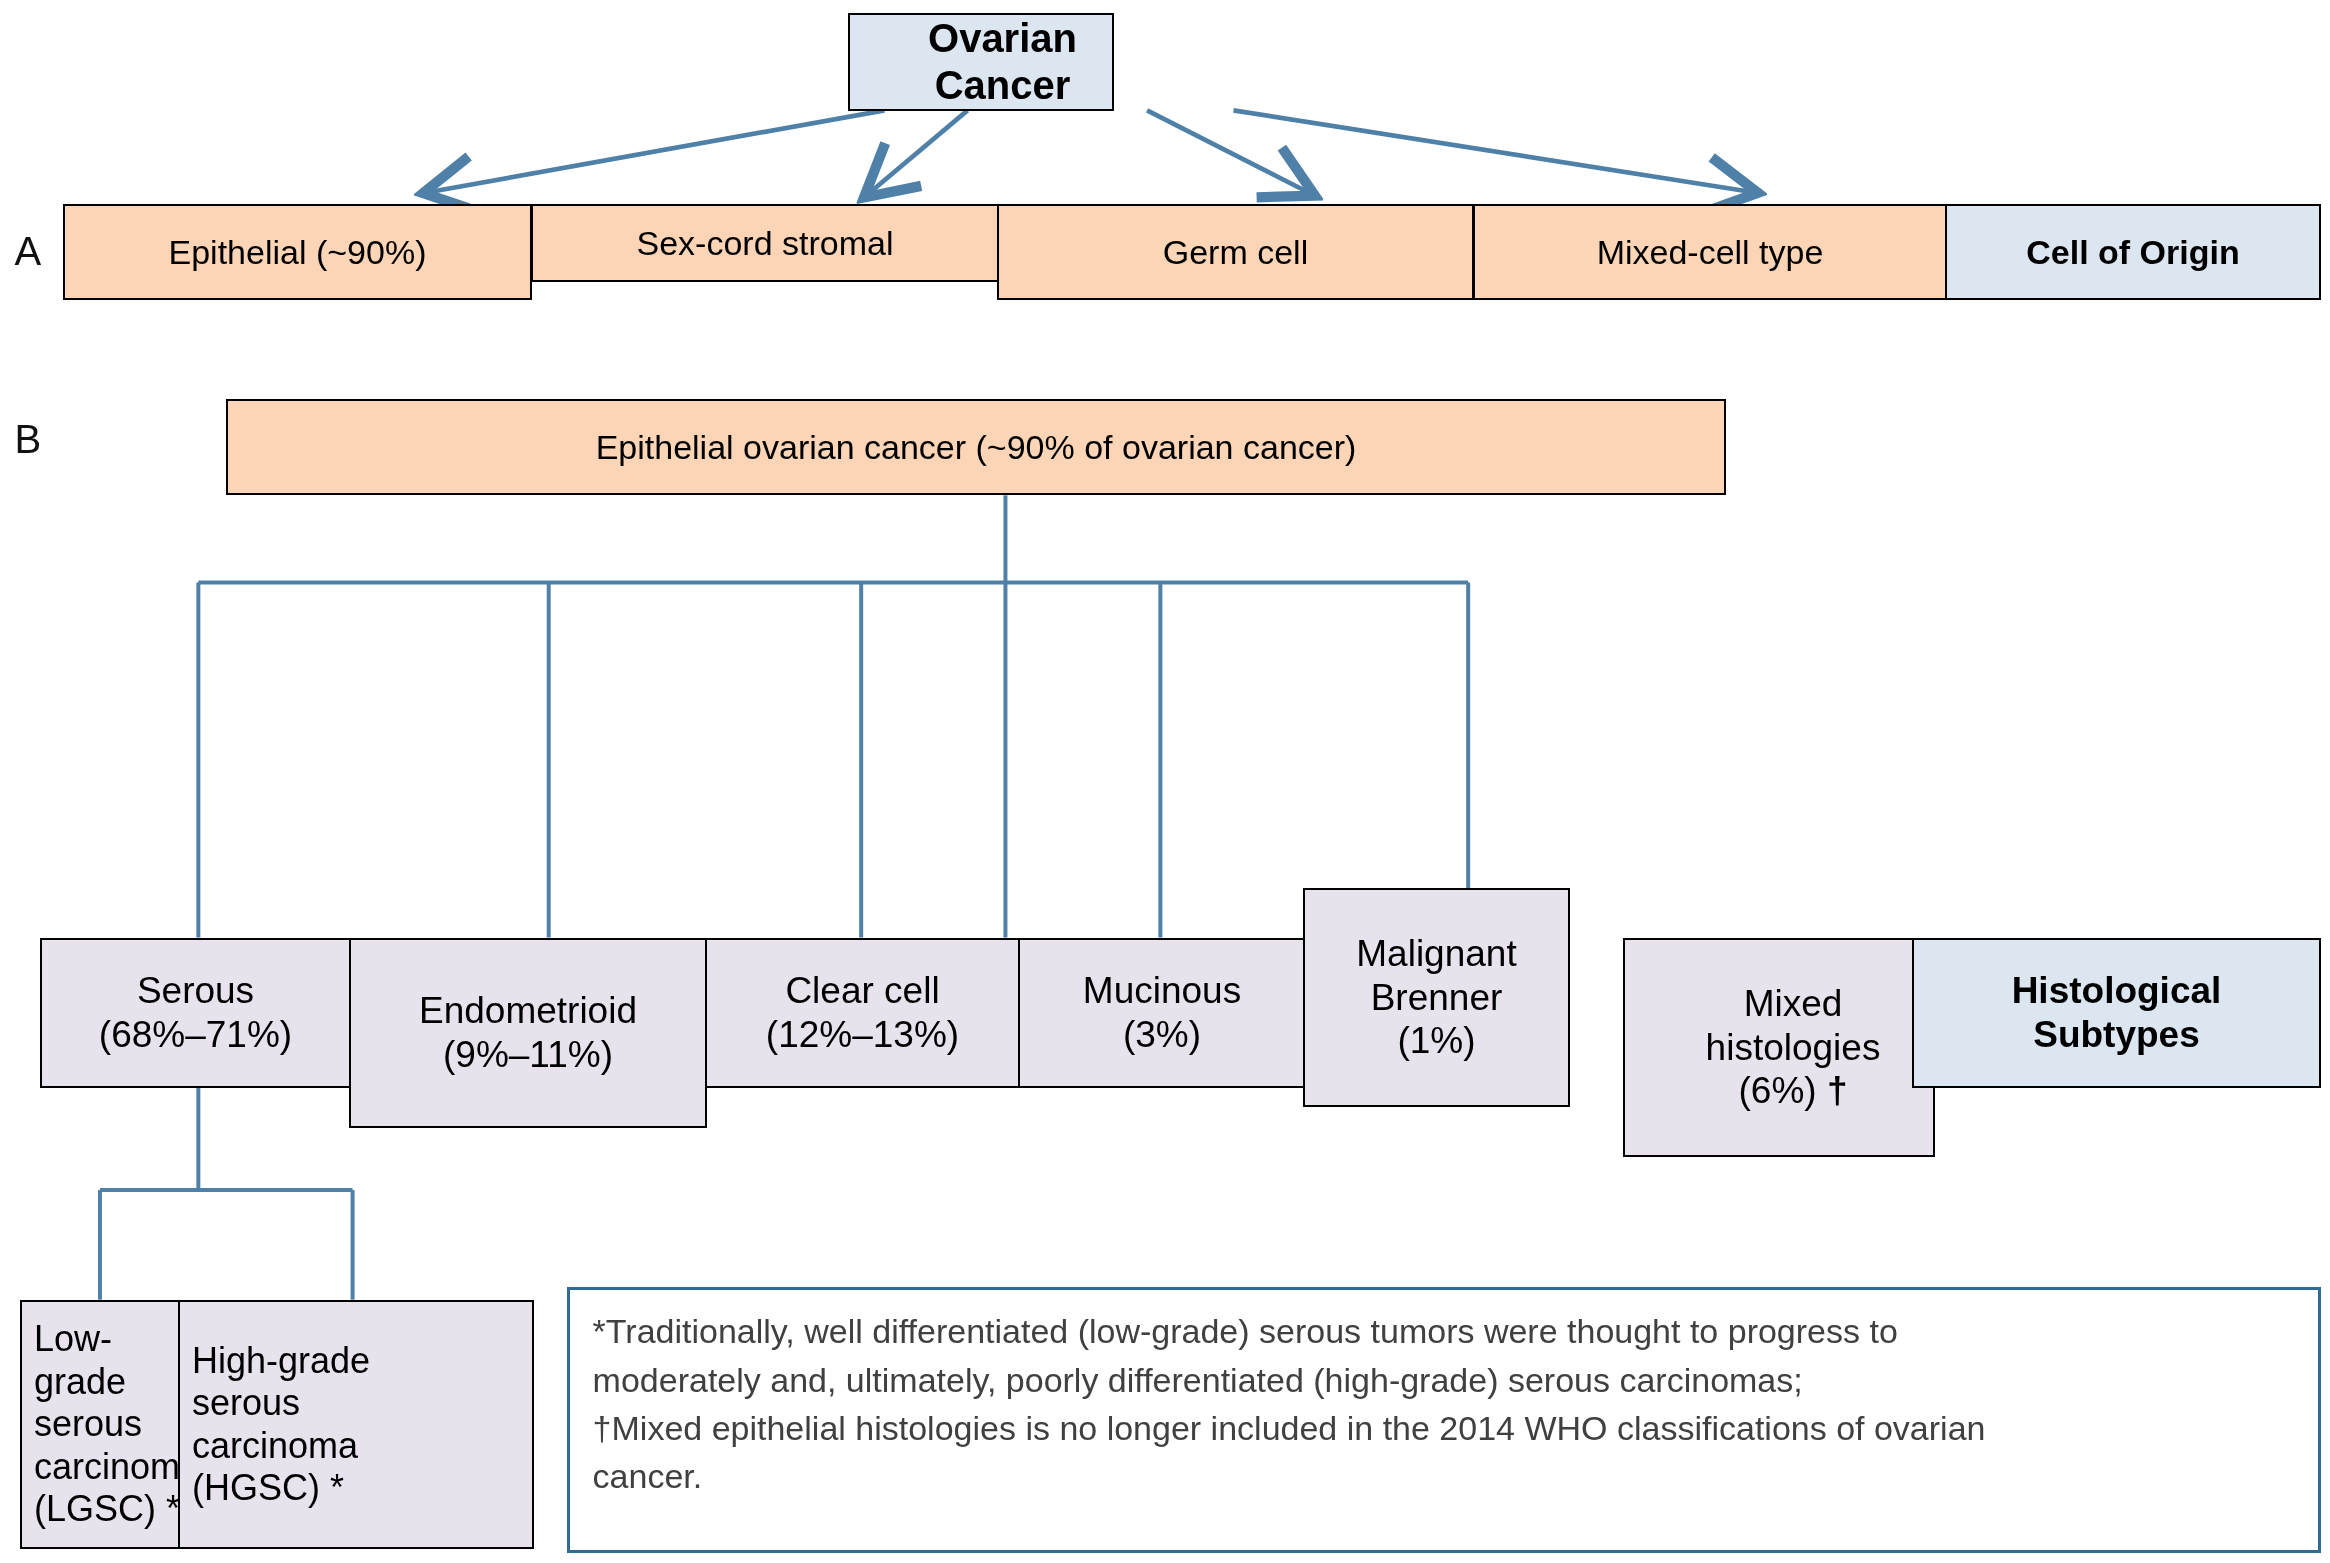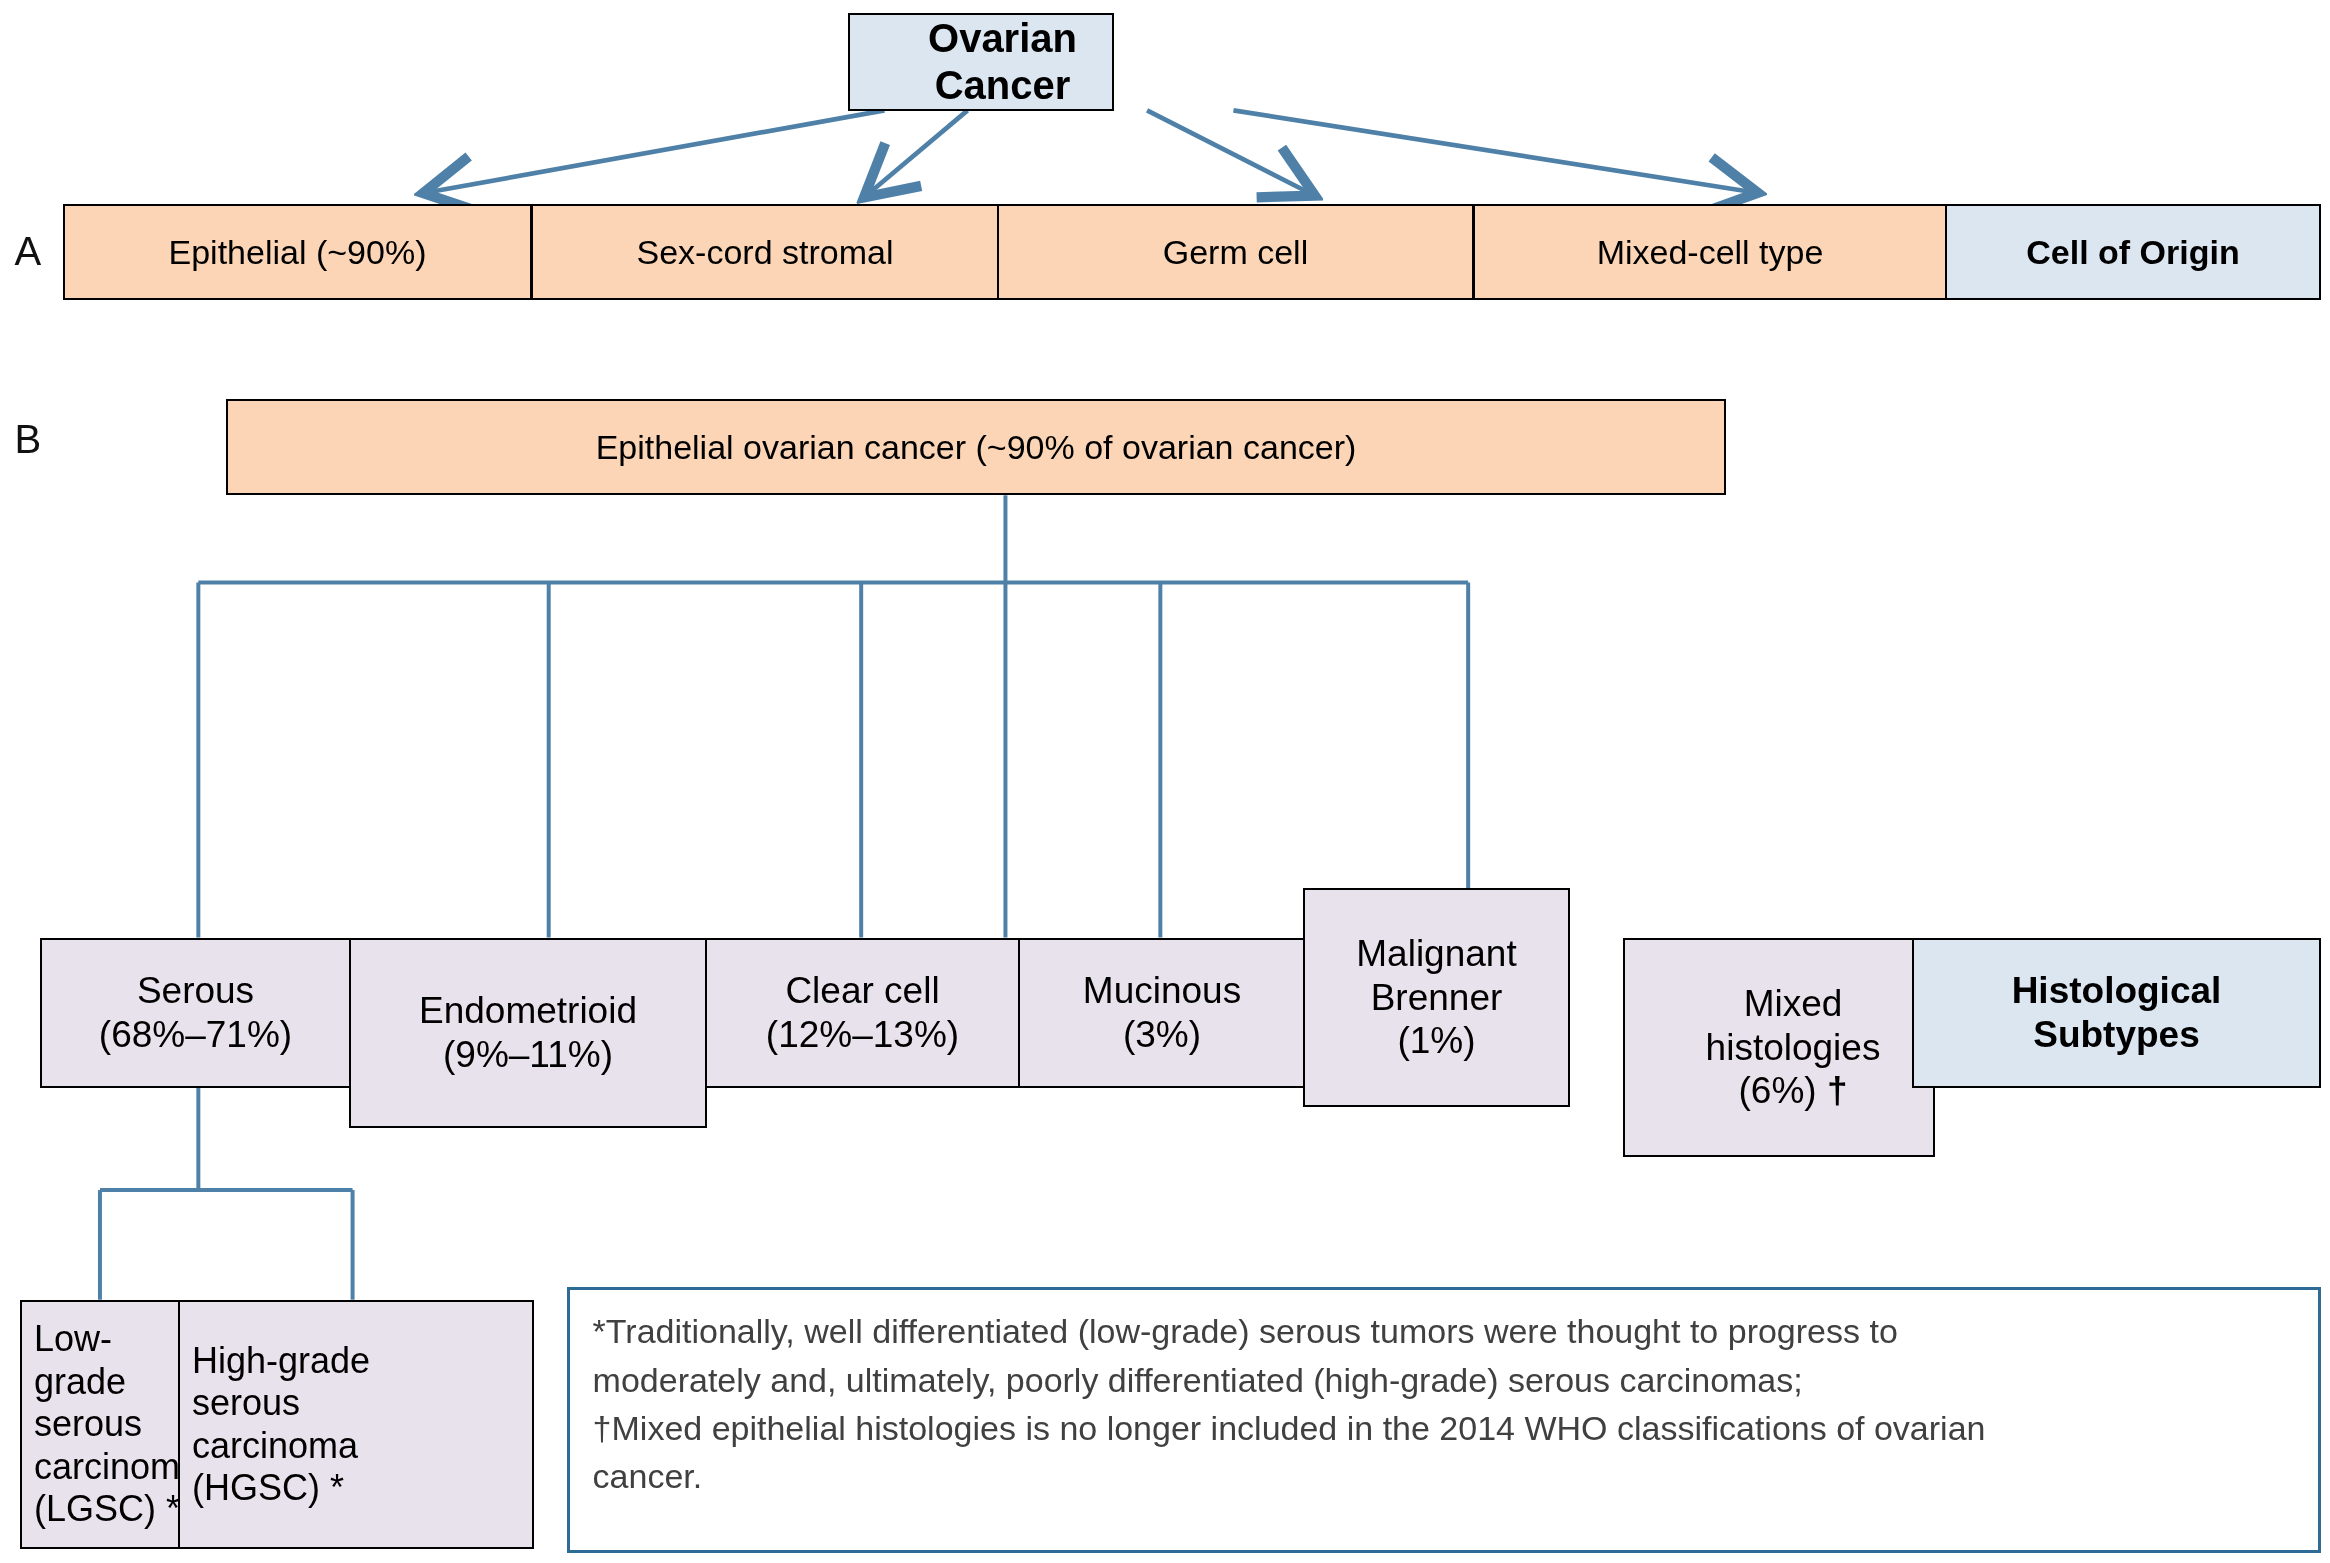--- a/index.html
+++ b/index.html
@@ -68,21 +68,21 @@
 
   <div class="box blue ttl bold" style="left:848px;top:13.3px;width:266px;height:98px;">
     <span>Ovarian Cancer</span>
   </div>
 
   <div class="sectlabel" style="left:14.6px;top:231px;">A</div>
 
   <div class="box orange r1" style="left:63px;top:204px;width:469px;height:96px;">
     <span>Epithelial (~90%)</span>
   </div>
-  <div class="box orange r1" style="left:531px;top:204px;width:468px;height:96px;">
+  <div class="box orange r1" style="left:531px;top:204px;width:468px;height:78px;">
     <span>Sex-cord stromal</span>
   </div>
   <div class="box orange r1" style="left:1473px;top:204px;width:474px;height:96px;">
     <span>Mixed-cell type</span>
   </div>
   <div class="box orange r1" style="left:997px;top:204px;width:477px;height:96px;">
     <span>Germ cell</span>
   </div>
   <div class="box blue r1 bold" style="left:1945px;top:204px;width:376px;height:96px;">
     <span>Cell of Origin</span>

